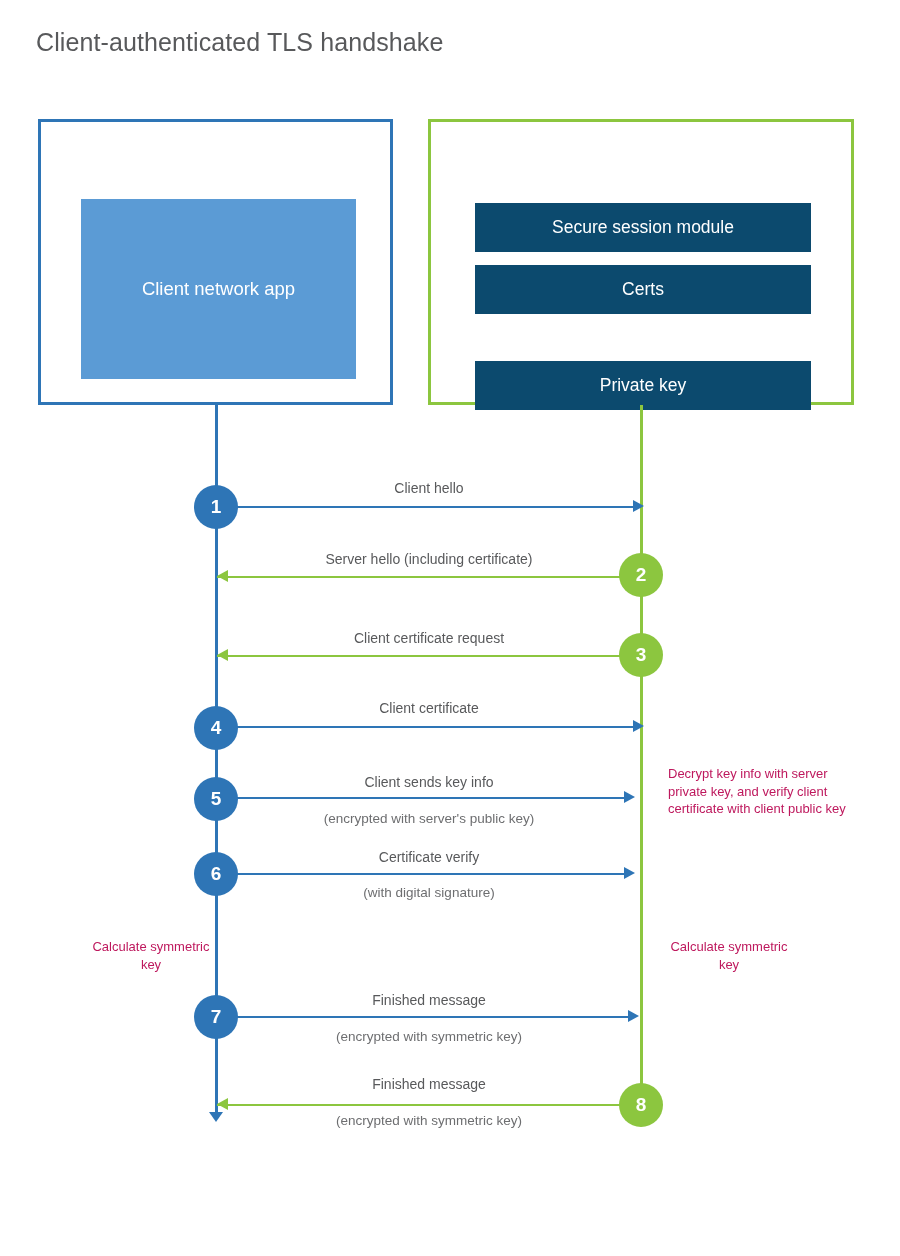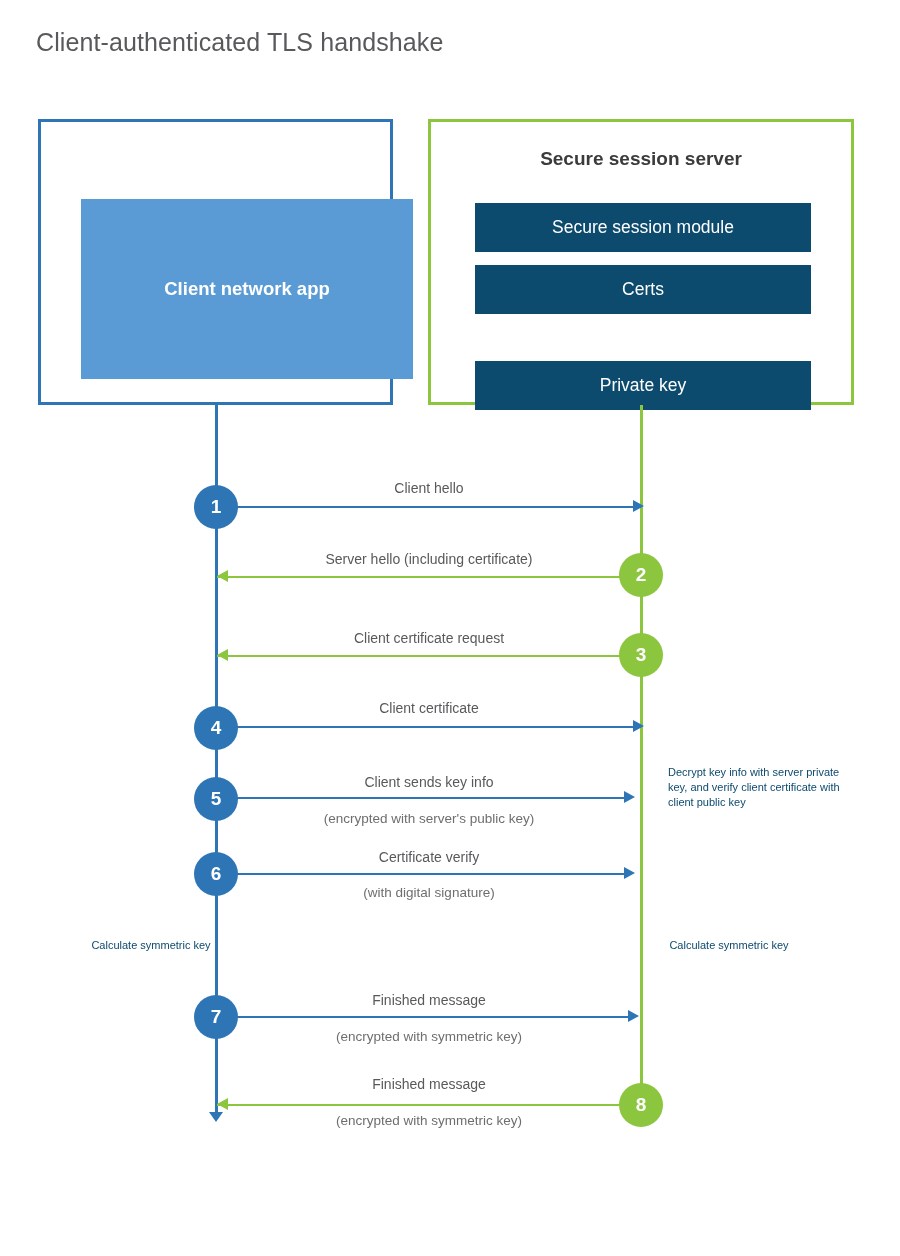--- a/index.html
+++ b/index.html
@@ -48,31 +48,30 @@
     font-size: 19px;
     font-weight: bold;
     color: #3b3b3d;
     margin-top: 26px;
   }
 
   .client-app {
     position: absolute;
     left: 40px;
     top: 77px;
-    width: 332px;
+    width: 275px;
     height: 180px;
     background: #5b9bd5;
     color: #ffffff;
     font-size: 18.5px;
     display: flex;
     align-items: center;
     justify-content: center;
     text-align: center;
     line-height: 1.35;
-    font-weight: bold;
   }
 
   .server-item {
     position: absolute;
     left: 44px;
     width: 336px;
     height: 49px;
     background: #0c4a6e;
     color: #ffffff;
     font-size: 17.5px;
@@ -173,23 +172,23 @@
     position: absolute;
     text-align: center;
     font-size: 13.5px;
     color: #6d6e70;
     width: 420px;
     left: 219px;
   }
 
   .side-note {
     position: absolute;
-    font-size: 11px;
+    font-size: 13px;
     line-height: 1.35;
-    color: #0c4a6e;
+    color: #be185d;
   }
   .side-note.left {
     left: 86px;
     width: 130px;
     text-align: center;
   }
   .side-note.right {
     left: 668px;
     width: 190px;
     text-align: left;
@@ -203,21 +202,20 @@
 </head>
 <body>
 
 <div class="page-title">Client-authenticated TLS handshake</div>
 
 <div class="box client-box">
   <div class="client-app">Client network app</div>
 </div>
 
 <div class="box server-box">
-  <div class="box-title">Secure session server</div>
   <div class="server-item s1">Secure session module</div>
   <div class="server-item s2">Certs</div>
   <div class="server-item s3">Private key</div>
 </div>
 
 <div class="lifeline client"></div>
 <div class="arrowhead-down client"></div>
 <div class="lifeline server"></div>
 <div class="arrowhead-down server"></div>
 

